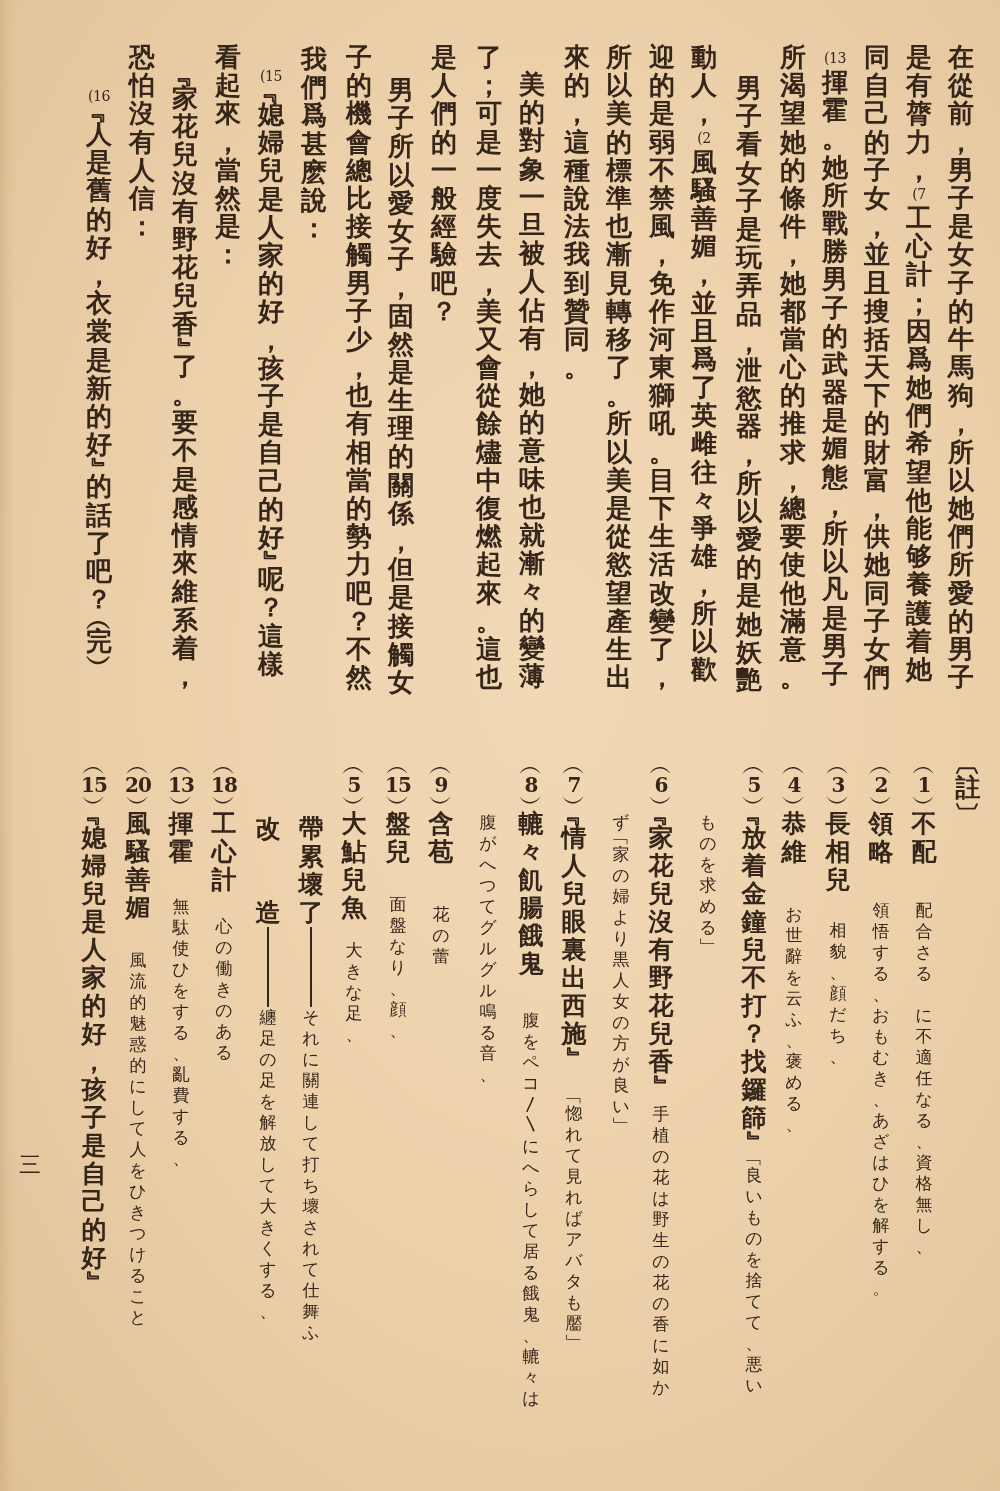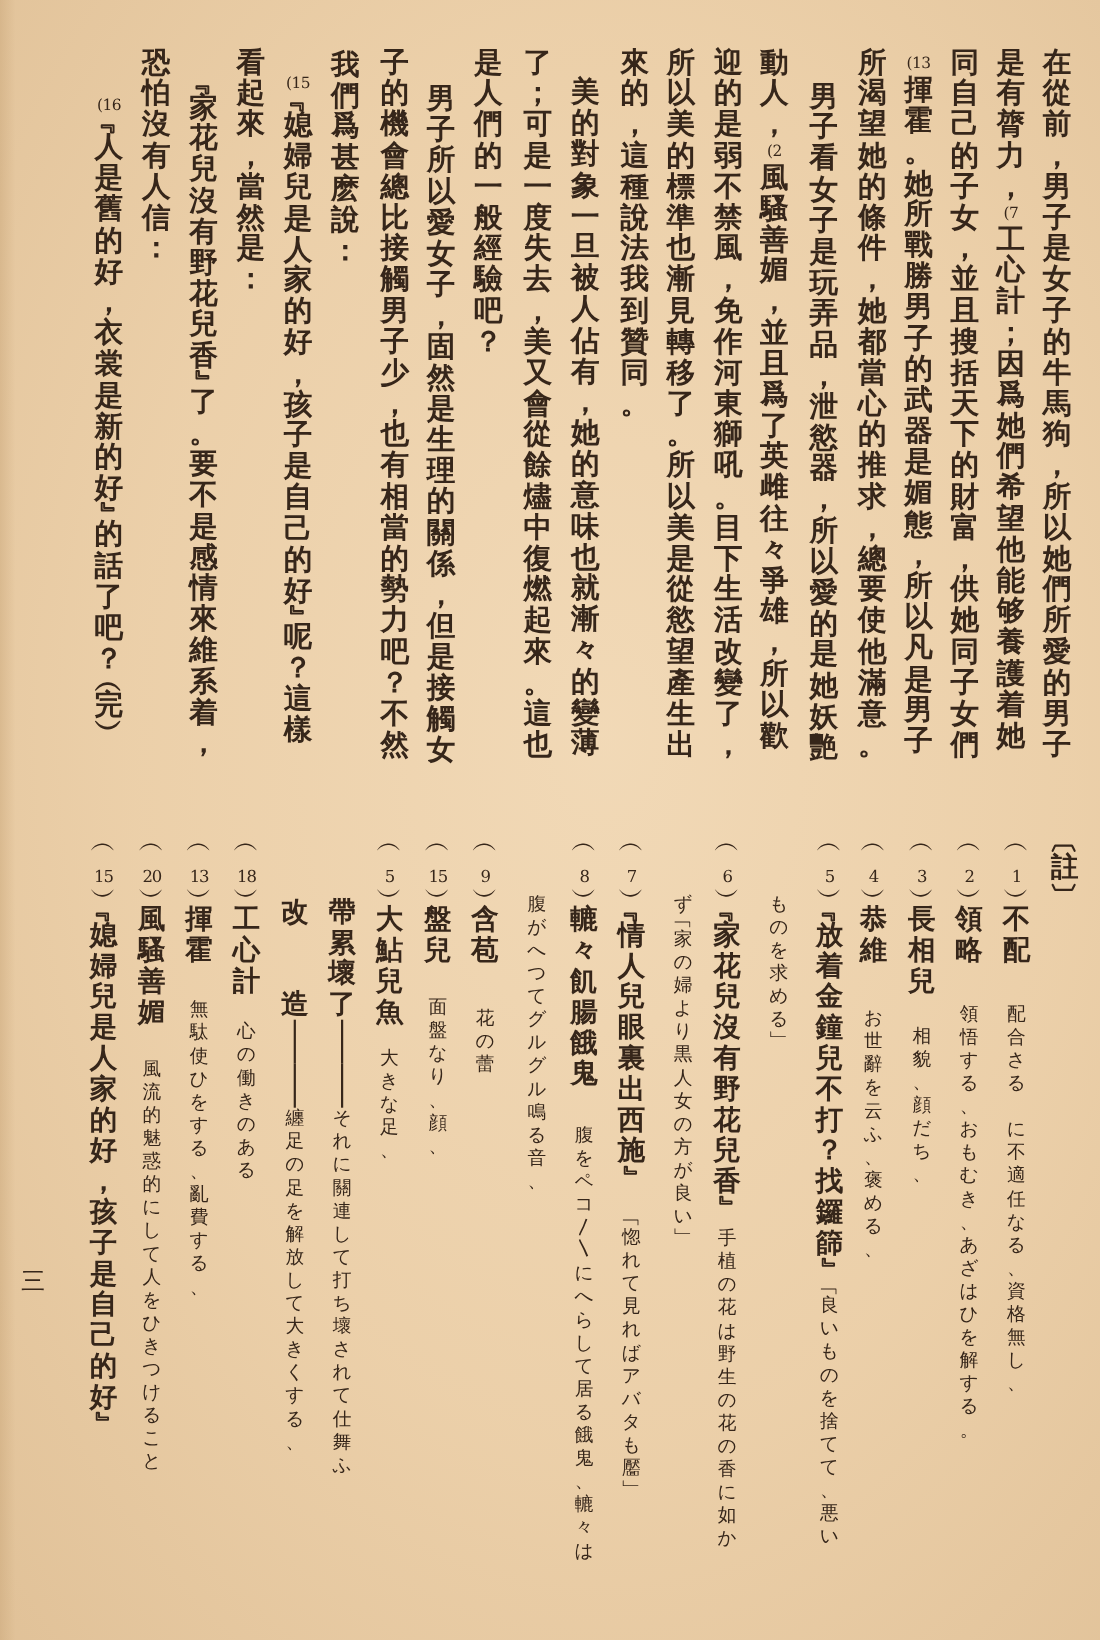--- a/index.html
+++ b/index.html
@@ -25,21 +25,21 @@
   .vt { display: flex; flex-direction: column; align-items: center; }
 
   
   .ch {
     display: block; width: 34px; text-align: center;
     font-size: var(--fs); height: var(--cell); line-height: var(--cell);
     overflow: visible; white-space: nowrap;
   }
   .ch.half { height: calc(var(--cell) / 2); line-height: calc(var(--cell) / 2); }
   .ch.ref { font-size: 14px; height: 20px; line-height: 20px; letter-spacing: -0.5px; font-weight: normal; }
-  .ch.num { font-size: 15px; height: 24px; line-height: 24px; letter-spacing: -1px; font-weight: normal; margin-top: 12px; }
+  .ch.num { font-size: 20px; height: 24px; line-height: 24px; letter-spacing: -1px; font-weight: bold; }
   .ch.dash { height: 40px; position: relative; }
   .ch.dash::before {
     content: ""; position: absolute; left: 50%; top: 0; bottom: 0;
     width: 2px; margin-left: -1px; background: #36261a;
   }
 
   
   .main .vt { --fs: 26px; --cell: 28.2px; font-weight: bold; }
 
   

